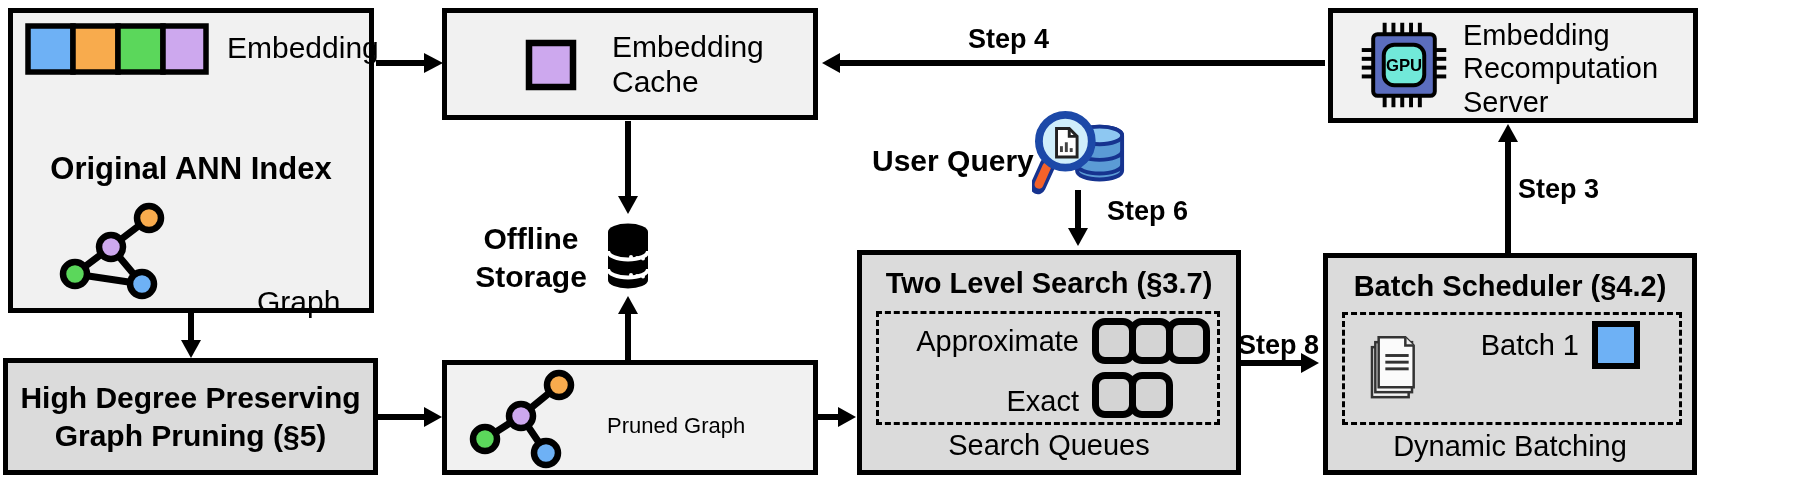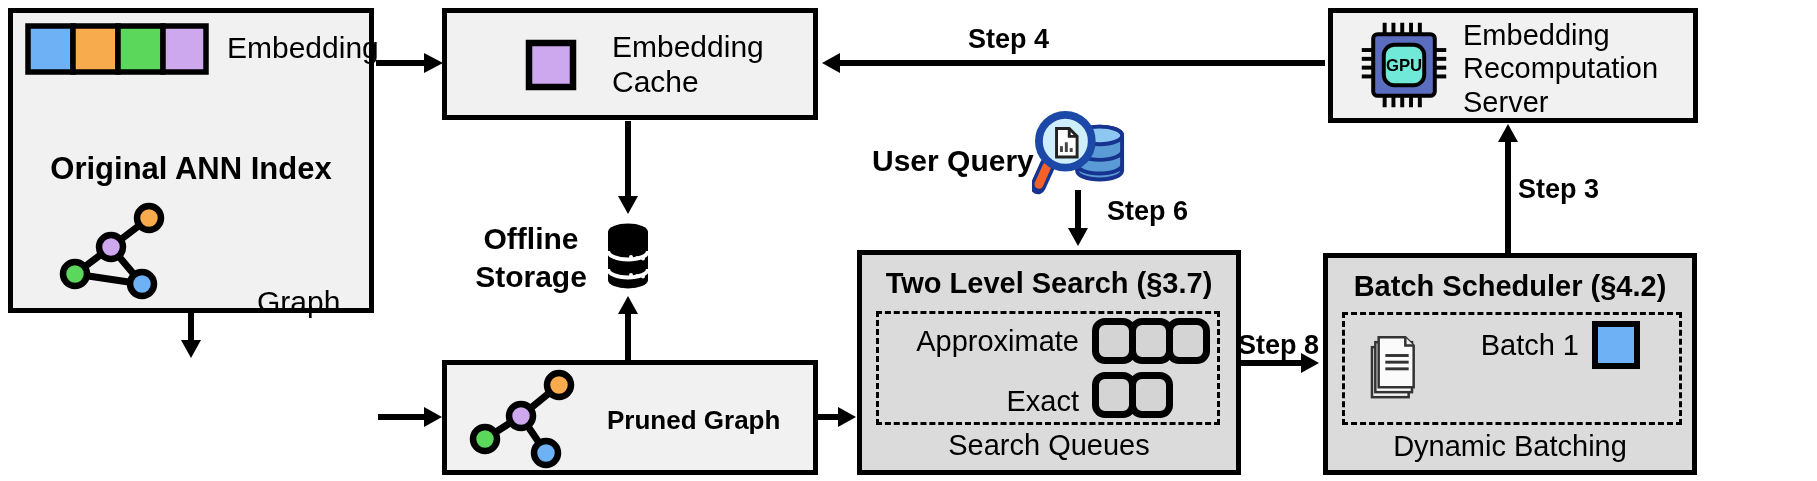--- a/index.html
+++ b/index.html
@@ -96,20 +96,24 @@
         <line x1="22" y1="73" x2="89" y2="83"></line>
       </g>
       <circle cx="96" cy="17" r="12" stroke="#000" stroke-width="6.5" fill="#F8AB4D"></circle>
       <circle cx="58" cy="46" r="12" stroke="#000" stroke-width="6.5" fill="#CDA8EE"></circle>
       <circle cx="22" cy="73" r="12" stroke="#000" stroke-width="6.5" fill="#5BD75B"></circle>
       <circle cx="89" cy="83" r="12" stroke="#000" stroke-width="6.5" fill="#6EB1F5"></circle>
     </svg>
     <div class="abs" style="left:244px;top:232px;font-size:30px;margin-top:40px;">Graph</div>
   </div>
 
+  <div class="box dark" style="left:3px;top:358px;width:375px;height:117px;display:flex;align-items:center;justify-content:center;">
+    <div class="lbl bold" style="font-size:30px;text-align:center;line-height:1.25;">High Degree Preserving
+Graph Pruning (§5)</div>
+  </div>
 
   <div class="box light" style="left:442px;top:8px;width:376px;height:112px;">
     <svg class="abs" style="left:78px;top:26px;" width="52" height="52" viewBox="0 0 52 52">
       <rect x="4" y="4" width="44" height="44" stroke="#000" stroke-width="6.5" fill="#CDA8EE"></rect>
     </svg>
     <div class="abs lbl" style="left:165px;top:16px;font-size:30px;">Embedding
 Cache</div>
   </div>
 
   <div class="abs lbl bold" style="left:470px;top:220px;width:122px;text-align:center;font-size:30px;line-height:1.25;">Offline
@@ -133,21 +137,21 @@
       <g stroke="#000" stroke-width="7" stroke-linecap="round">
         <line x1="24" y1="70" x2="60" y2="47"></line>
         <line x1="60" y1="47" x2="98" y2="16"></line>
         <line x1="60" y1="47" x2="85" y2="84"></line>
       </g>
       <circle cx="98" cy="16" r="12" stroke="#000" stroke-width="6.5" fill="#F8AB4D"></circle>
       <circle cx="60" cy="47" r="12" stroke="#000" stroke-width="6.5" fill="#CDA8EE"></circle>
       <circle cx="24" cy="70" r="12" stroke="#000" stroke-width="6.5" fill="#5BD75B"></circle>
       <circle cx="85" cy="84" r="12" stroke="#000" stroke-width="6.5" fill="#6EB1F5"></circle>
     </svg>
-    <div class="abs" style="left:160px;top:40px;font-size:26px;font-weight:bold;">Pruned Graph</div>
+    <div class="abs" style="left:160px;top:48px;font-size:22px;">Pruned Graph</div>
   </div>
 
   <div class="abs bold" style="left:872px;top:144px;font-size:30px;">User Query</div>
   <svg class="abs" style="left:1032px;top:108px;" width="98" height="92" viewBox="0 0 100 94">
     <path d="M46,28 a23,9 0 0 1 46,0 v36 a23,9 0 0 1 -46,0 z" stroke-width="4" stroke="#16338F" fill="#5B9BD5"></path>
     <path d="M46,44 a23,9 0 0 0 46,0" fill="none" stroke="#16338F" stroke-width="4"></path>
     <path d="M46,58 a23,9 0 0 0 46,0" fill="none" stroke="#16338F" stroke-width="4"></path>
     <ellipse cx="69" cy="28" rx="23" ry="9" stroke-width="4" stroke="#16338F" fill="#8EC8F2"></ellipse>
     <line x1="16" y1="58" x2="6" y2="80" stroke="#16338F" stroke-width="16" stroke-linecap="round"></line>
     <line x1="15" y1="60" x2="7" y2="78" stroke-width="9" stroke-linecap="round" stroke="#F4622A"></line>

